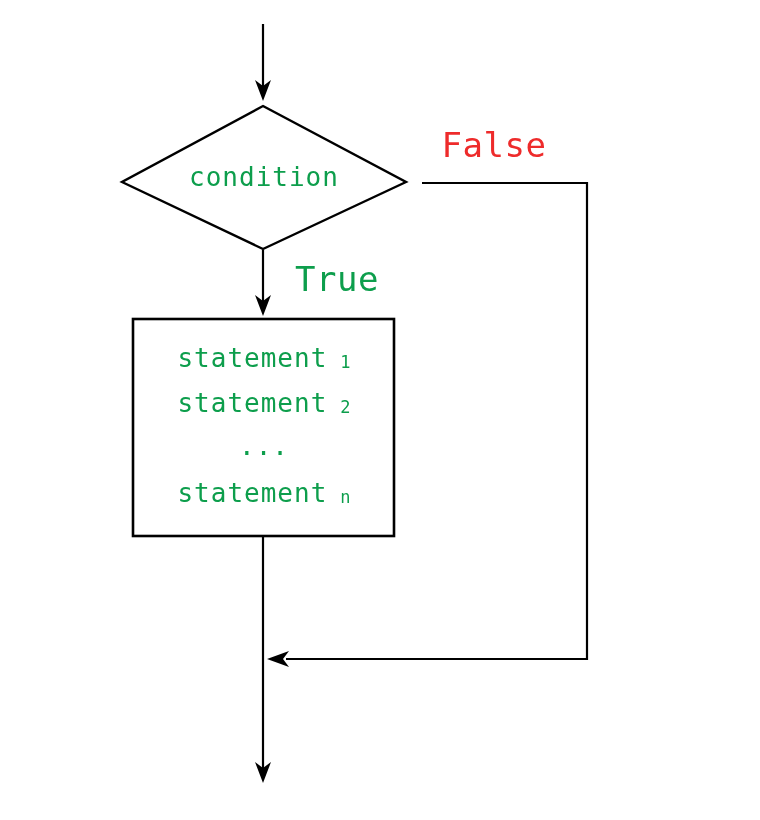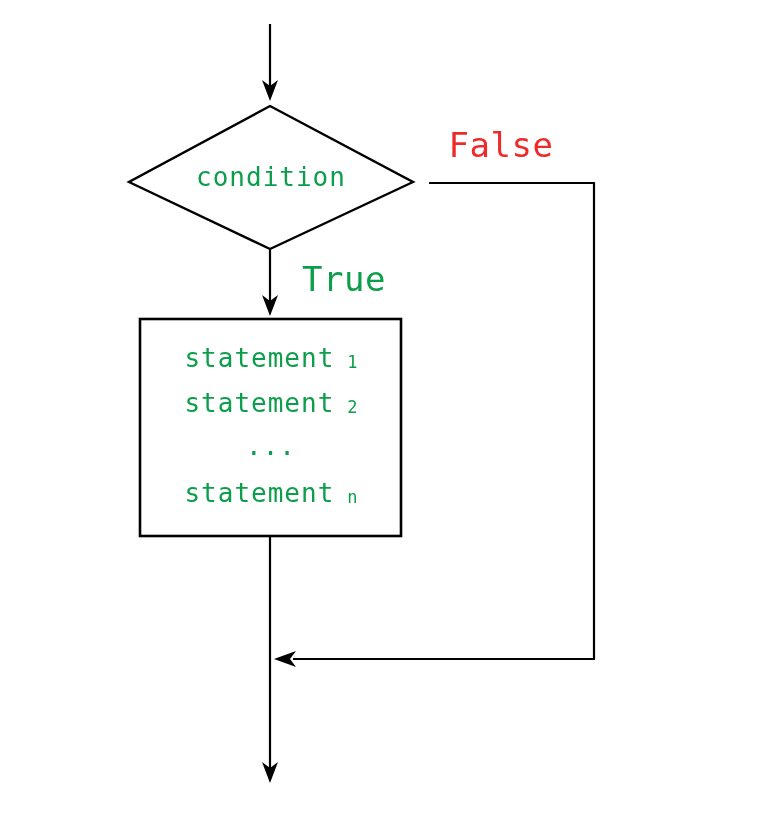--- a/index.html
+++ b/index.html
@@ -6,21 +6,20 @@
     margin: 0;
     padding: 0;
     background: #ffffff;
   }
   .stage {
     position: relative;
     width: 640px;
     height: 820px;
     background: #ffffff;
     overflow: hidden;
-    padding-left: 7px;
   }
   svg text {
     font-family: "DejaVu Sans Mono", "Liberation Mono", monospace;
   }
   .lbl-lg {
     font-size: 34px;
     letter-spacing: 0.5px;
   }
   .lbl-md {
     font-size: 26px;

